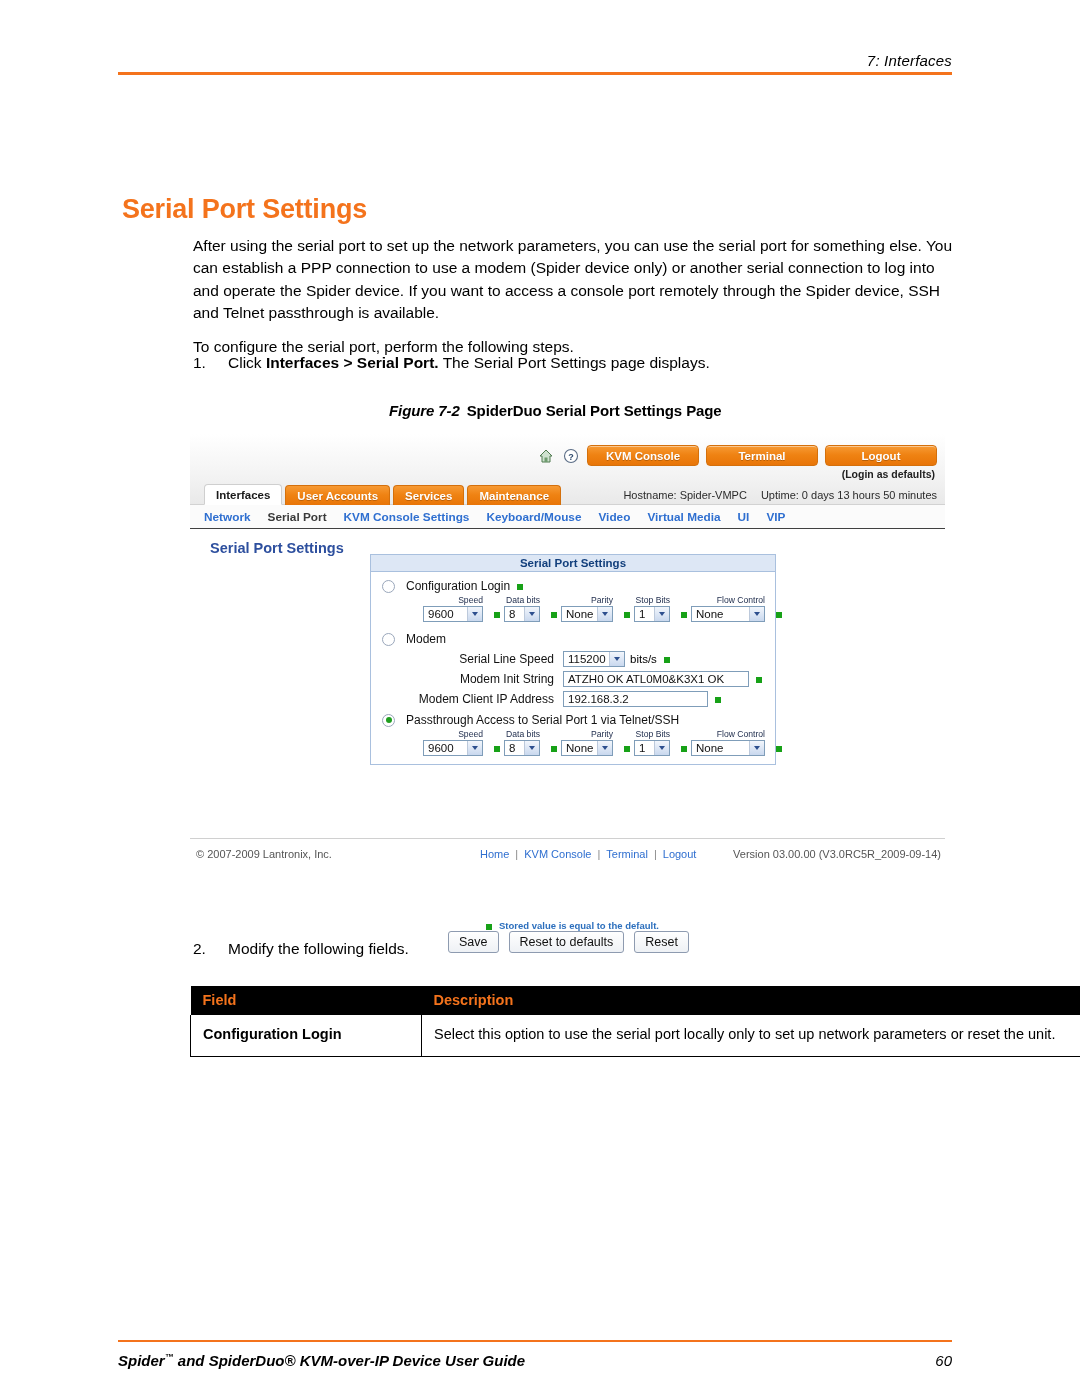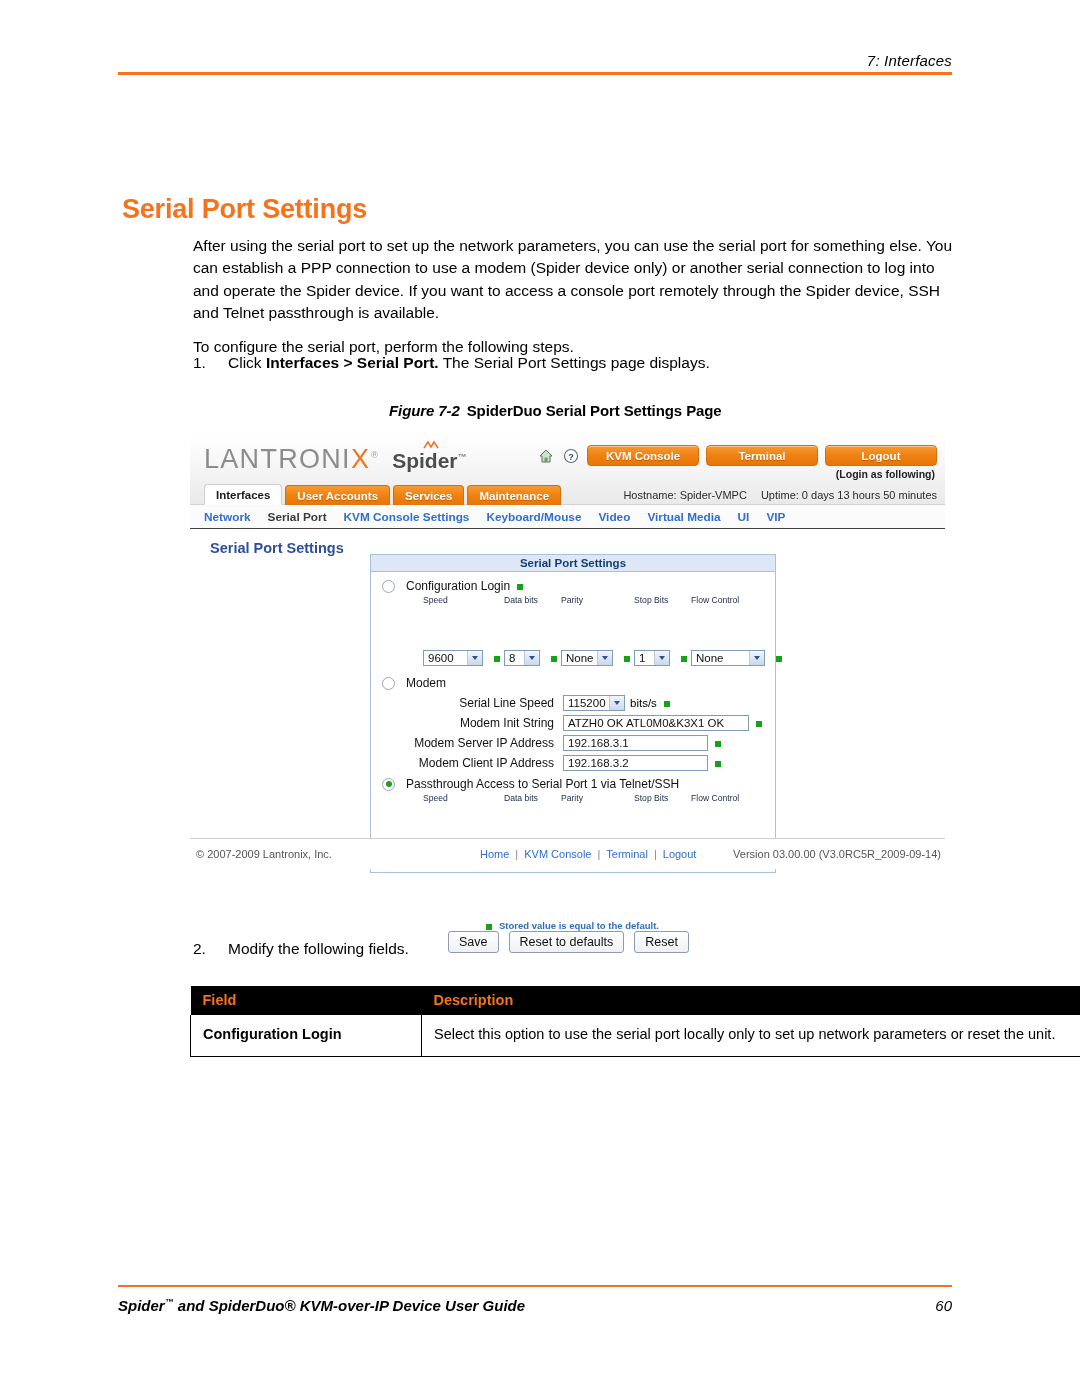--- a/index.html
+++ b/index.html
@@ -302,21 +302,21 @@
     top: 1px;
   }
 
   .serial-grid {
     display: flex;
     align-items: flex-end;
     padding-left: 52px;
     margin-top: 2px;
     gap: 0px;
   }
-  .sfield { display: flex; flex-direction: column; align-items: flex-start; gap: 44px; }
+  .sfield { display: flex; flex-direction: column; align-items: flex-end; }
   .sfield .cap {
     font-size: 8.6px;
     color: #1c2a4a;
     margin-bottom: 1px;
     white-space: nowrap;
   }
   .selbox {
     height: 16px;
     border: 1px solid #7f9db9;
     background: #fff;
@@ -454,21 +454,21 @@
     padding: 9px 12px 11px 12px;
     vertical-align: top;
     line-height: 21px;
   }
   #field-table td.c1 { font-weight: bold; width: 206px; }
 
   
   #page-footer {
     position: absolute;
     left: 118px;
-    top: 1285px;
+    top: 1340px;
     width: 834px;
   }
   #page-footer .ftr-rule { height: 2px; background: #F4731C; }
   #page-footer .ftr-inner {
     margin-top: 10px;
     display: flex;
     justify-content: space-between;
     font-style: italic;
     font-size: 15px;
   }
@@ -493,48 +493,39 @@
   <span class="txt"><span>Click </span><span class="b">Interfaces &gt; Serial Port.</span><span> The Serial Port Settings page displays.</span></span>
 </div>
 
 <div id="fig-caption">
   <span class="capnum">Figure 7-2</span><span>SpiderDuo Serial Port Settings Page</span>
 </div>
 
 <div id="figure">
 
   <div class="ui-top">
-    <div class="logo-wrap">
-      <span class="logo-lantronix"><span>LANTRONI</span><span class="xx">X</span><span class="logo-reg">®</span></span>
-      <span class="logo-spider">
-        <svg class="arc" viewBox="0 0 16 9">
-          <path d="M1 8 L5 2 L8 7 L11 2 L15 8" fill="none" stroke="#F4731C" stroke-width="1.6"></path>
-        </svg>
-        <span>Spider</span><span class="logo-tm">™</span>
-      </span>
-    </div>
 
     <div class="top-right">
       <span class="ico-btn">
         <svg width="16" height="16" viewBox="0 0 16 16">
           <path d="M8 2 L14 8 L12 8 L12 14 L4 14 L4 8 L2 8 Z" fill="#cfe2cf" stroke="#4f7a4f" stroke-width="1"></path>
           <rect x="6.5" y="9.5" width="3" height="4.5" fill="#6f9c6f"></rect>
         </svg>
       </span>
       <span class="ico-btn">
         <svg width="16" height="16" viewBox="0 0 16 16">
           <circle cx="8" cy="8" r="6.5" fill="#ffffff" stroke="#5b6d86" stroke-width="1.1"></circle>
           <text x="8" y="11.6" font-size="9" text-anchor="middle" fill="#2f4a6d" font-family="Liberation Sans, sans-serif" font-weight="bold">?</text>
         </svg>
       </span>
       <span class="orange-btn">KVM Console</span>
       <span class="orange-btn">Terminal</span>
       <span class="orange-btn">Logout</span>
     </div>
-    <div class="login-as">(Login as following)</div>
+    <div class="login-as">(Login as defaults)</div>
 
     <div class="tabrow">
       <span class="tab active">Interfaces</span>
       <span class="tab">User Accounts</span>
       <span class="tab">Services</span>
       <span class="tab">Maintenance</span>
     </div>
 
     <div class="status-row">
       <span>Hostname: Spider-VMPC</span>
@@ -640,25 +631,20 @@
                 <span class="arrow">
                   <i></i>
                 </span>
               </span>
             <span class="unit">bits/s</span>
             <span class="gsq"></span>
           </div>
           <div class="mrow">
             <span class="mlabel">Modem Init String</span>
             <span class="txtbox w-ini">ATZH0 OK ATL0M0&amp;K3X1 OK</span>
-            <span class="gsq"></span>
-          </div>
-          <div class="mrow">
-            <span class="mlabel">Modem Server IP Address</span>
-            <span class="txtbox w-ip">192.168.3.1</span>
             <span class="gsq"></span>
           </div>
           <div class="mrow">
             <span class="mlabel">Modem Client IP Address</span>
             <span class="txtbox w-ip">192.168.3.2</span>
             <span class="gsq"></span>
           </div>
         </div>
 
         <div class="opt-row" style="margin-top:6px">

